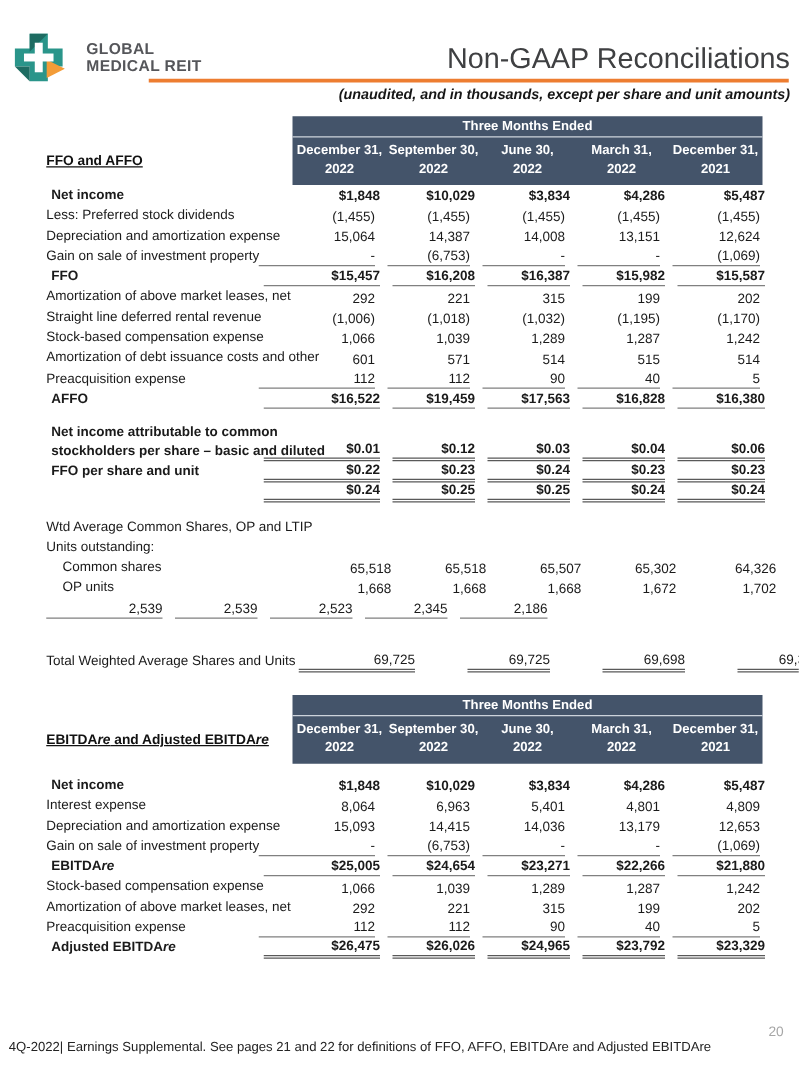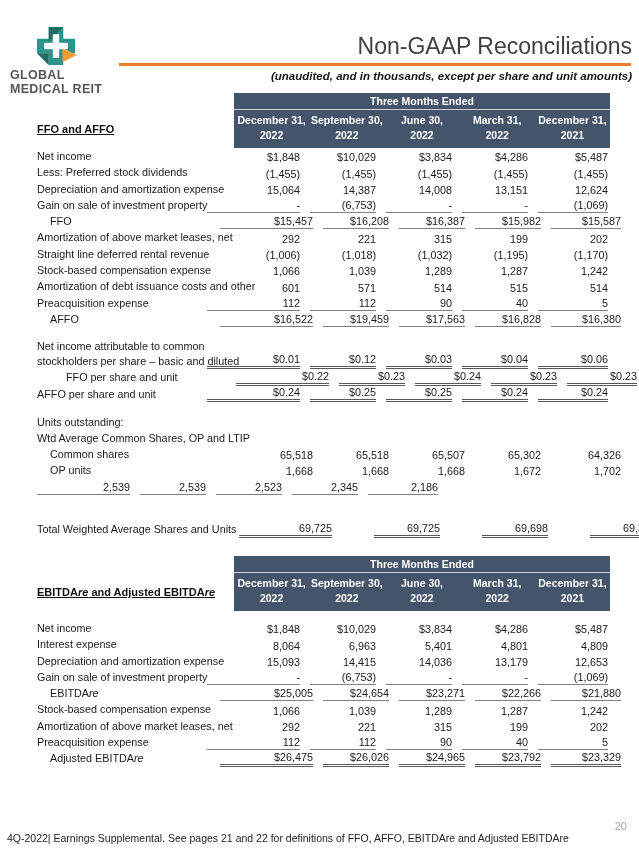--- a/index.html
+++ b/index.html
@@ -1,39 +1,39 @@
 <!DOCTYPE html>
 <html style="--band-bg: #44546A; --accent-orange: #ED7D31; --rule-single: #808080; --rule-double: #595959; --title-gray: #3F4042; --logo-text: #55565A; --logo-teal: #2A958A; --logo-teal-dark: #1E6C62; --logo-orange: #F39C38; --page-num-gray: #A6A6A6;"><head>
 <meta charset="utf-8">
 <style>
   html,body{margin:0;padding:0;background:#fff;}
   body{width:639px;height:852px;position:relative;font-family:"Liberation Sans",sans-serif;color:#1a1a1a;overflow:hidden;}
   .page{position:absolute;inset:0;background:#fff;}
 
   
-  .logo{position:absolute;left:10px;top:26px;display:flex;align-items:center;gap:2px;flex-direction:column;}
+  .logo{position:absolute;left:10px;top:26px;display:flex;align-items:center;gap:17px;}
   .logo-mark{width:42px;height:40px;flex:none;}
   .logo-text{font-size:12.5px;font-weight:bold;color:var(--logo-text,#55565a);line-height:1.12;letter-spacing:.3px;}
   .title{position:absolute;right:7px;top:33px;font-size:23px;color:var(--title-gray,#3f4042);white-space:nowrap;}
   .rule-orange{position:absolute;left:119px;right:8px;top:63px;height:3px;background:var(--accent-orange,#ED7D31);}
   .subtitle{position:absolute;right:7px;top:70px;font-size:11.5px;font-weight:bold;font-style:italic;color:#161616;white-space:nowrap;}
 
   
   .band{position:absolute;left:234px;width:376px;background:var(--band-bg,#44546A);color:#fff;font-weight:bold;font-size:10.5px;}
   .band-title{text-align:center;padding:2px 0 2px;border-bottom:1px solid #cdd3dc;}
   .band-cols{display:flex;}
   .band-col{flex:1;text-align:center;padding:3px 0 5px;line-height:1.45;}
 
   
   .section-label{position:absolute;left:37px;font-size:11px;font-weight:bold;text-decoration:underline;color:#111;white-space:nowrap;}
 
   
   .rows{position:absolute;left:37px;width:575px;}
   .trow{display:flex;align-items:flex-end;}
-  .trow.b{font-weight:normal;}
+  .trow.b{font-weight:bold;justify-content:flex-end;}
   .rlabel{width:170px;flex:none;white-space:nowrap;font-size:10.8px;line-height:1.42;overflow:visible;}
   .rlabel.ind{padding-left:13px;}
   .vcell{flex:none;text-align:right;font-size:10.8px;padding-bottom:1px;white-space:nowrap;}
   .vcell.c0{width:93px;margin-left:0;}
   .vcell.c1,.vcell.c2,.vcell.c3{width:66px;margin-left:10px;}
   .vcell.c4{width:70px;margin-left:10px;}
   .vcell.rule-s{border-bottom:1.5px solid var(--rule-single,#808080);}
   .vcell.rule-d{border-bottom:3px double var(--rule-double,#595959);}
 
   
@@ -217,34 +217,31 @@
         <div class="rlabel">
           <div>FFO per share and unit</div>
         </div>
         <div class="vcell c0 rule-d">$0.22</div>
         <div class="vcell c1 rule-d">$0.23</div>
         <div class="vcell c2 rule-d">$0.24</div>
         <div class="vcell c3 rule-d">$0.23</div>
         <div class="vcell c4 rule-d">$0.23</div>
       </div>
       <div class="trow b" style="height: 16.3px;">
-        <div class="rlabel">
-          <div>AFFO per share and unit</div>
-        </div>
         <div class="vcell c0 rule-d">$0.24</div>
         <div class="vcell c1 rule-d">$0.25</div>
         <div class="vcell c2 rule-d">$0.25</div>
         <div class="vcell c3 rule-d">$0.24</div>
         <div class="vcell c4 rule-d">$0.24</div>
       </div>
       <div style="height: 14px;"></div>
       <div class="trow" style="height: 30px;">
         <div class="rlabel">
+          <div>Wtd Average Common Shares, OP and LTIP</div>
           <div>Units outstanding:</div>
-          <div>Wtd Average Common Shares, OP and LTIP</div>
         </div>
       </div>
       <div class="trow" style="height: 16.3px;">
         <div class="rlabel ind">
           <div>Common shares</div>
         </div>
         <div class="vcell c0">65,518</div>
         <div class="vcell c1">65,518</div>
         <div class="vcell c2">65,507</div>
         <div class="vcell c3">65,302</div>

